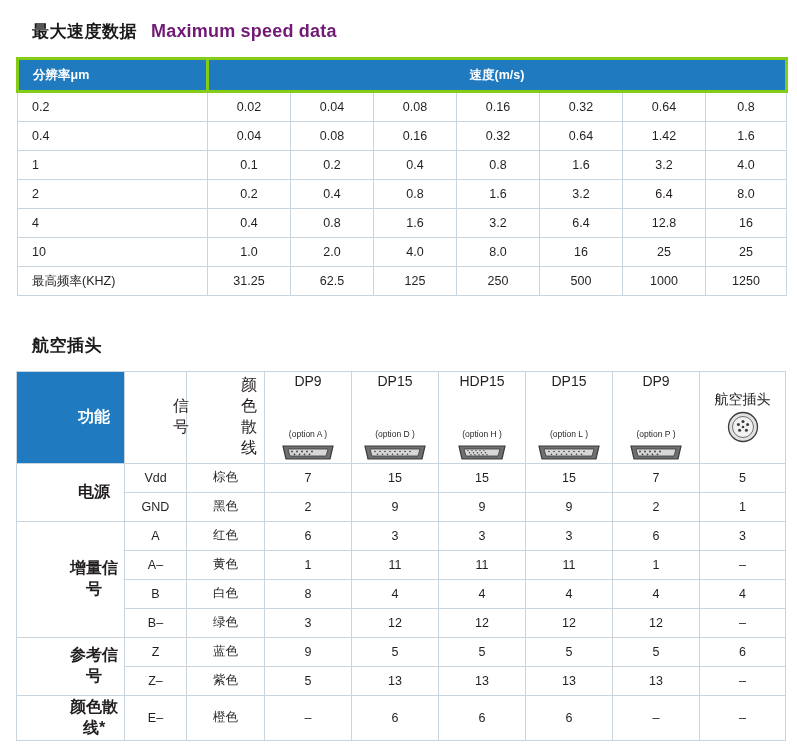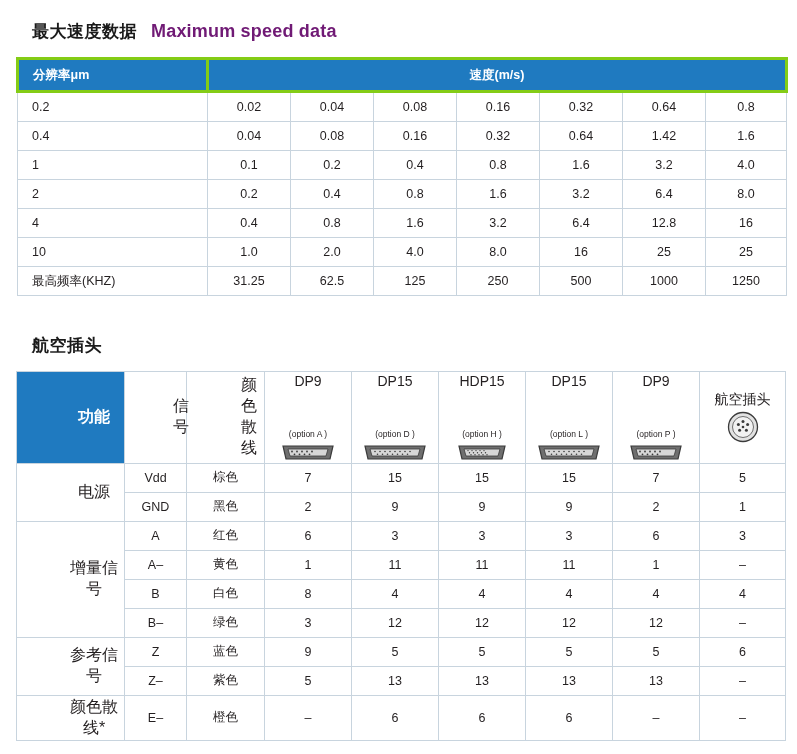--- a/index.html
+++ b/index.html
@@ -120,21 +120,21 @@
     font-size: 8.5px;
     color: #231f20;
     margin-top: 40px;
   }
   .conn-art {
     margin-top: 2px;
     line-height: 0;
   }
 
   .rowgroup-label {
-    font-weight: normal;
+    font-weight: bold;
   }
 
   .cn-col {
     font-size: 16px;
     padding-left: 48px;
   }
 </style>
 </head>
 <body>
 

